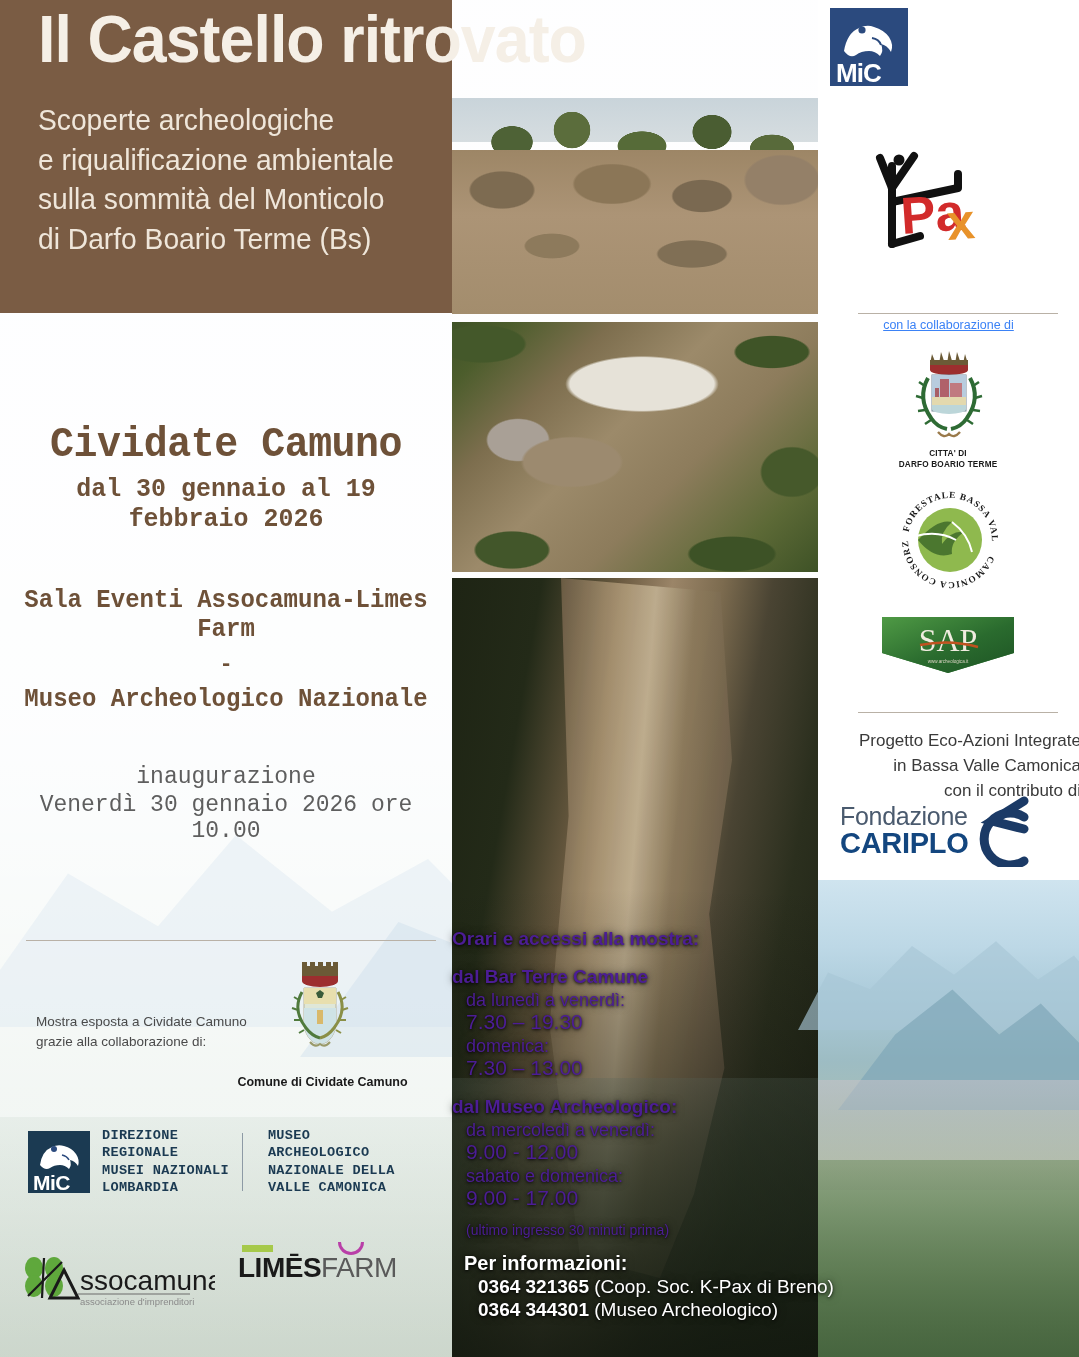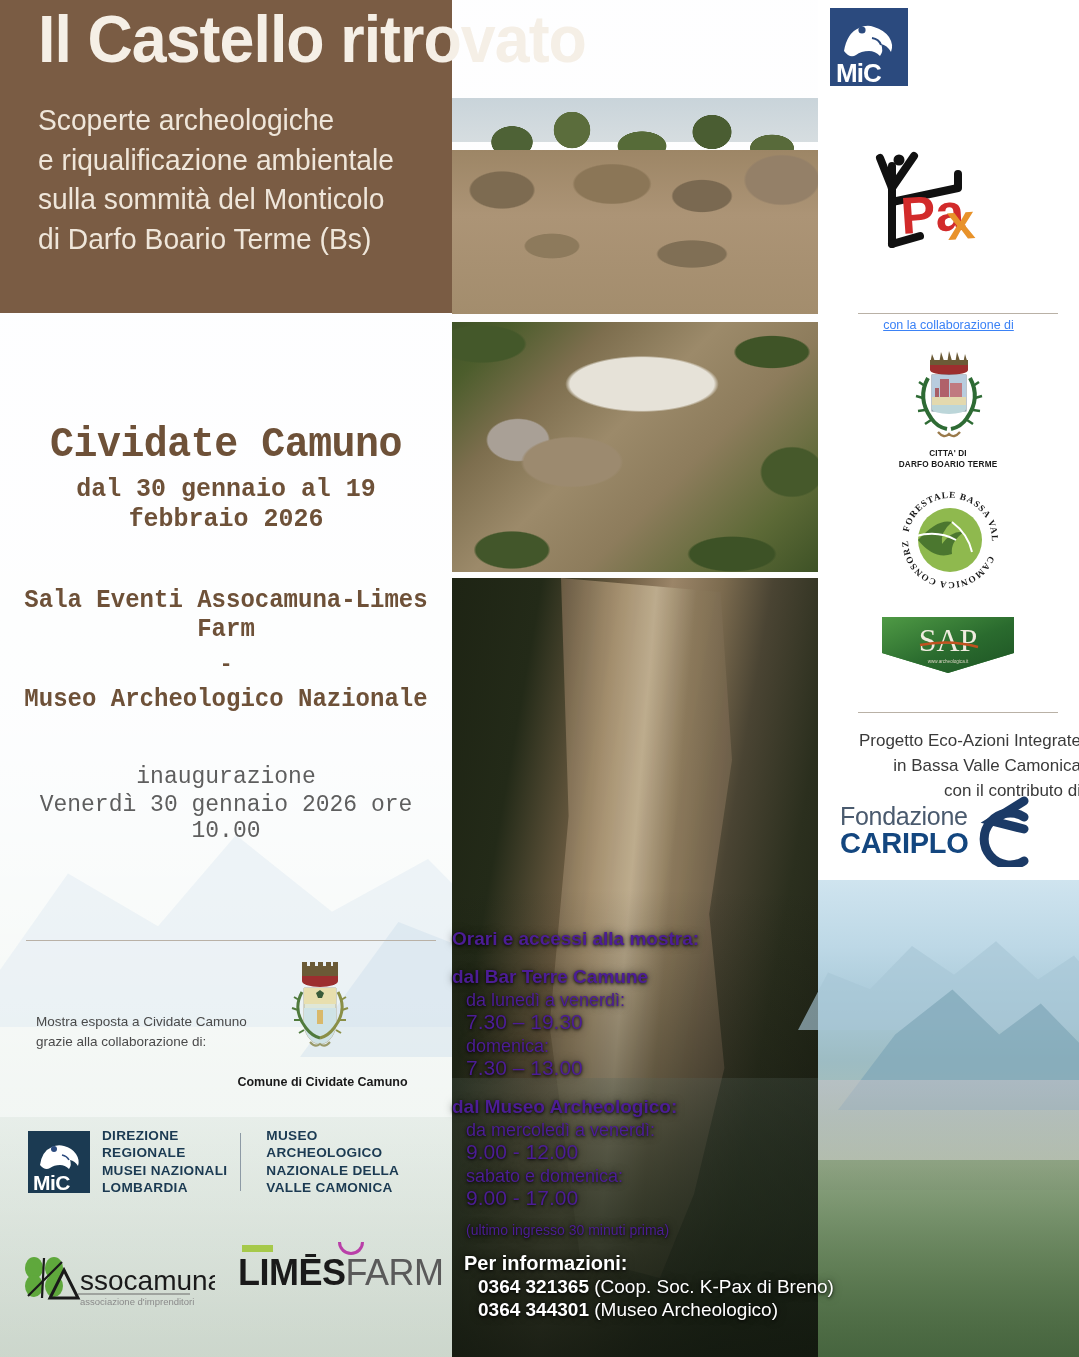--- a/index.html
+++ b/index.html
@@ -158,36 +158,36 @@
   .mic-square .lion {
     position: absolute; left: 6px; top: 4px; width: 52px; height: 42px;
   }
   .mic-square .mic-text {
     position: absolute; left: 5px; bottom: -2px; color: #fff;
     font-size: 21px; font-weight: 700; letter-spacing: -0.5px;
   }
   .mic-names {
     margin-left: 12px; font-size: 13.6px; font-weight: 700;
     line-height: 1.28; color: #1b3a52;
-    font-family: Liberation Sans, sans-serif;
+    font-family: Liberation Mono, monospace;
     letter-spacing: .3px;
   }
   .mic-divider {
     width: 1px; height: 58px; background: #8d9aa5; margin: 0 13px;
   }
 
   
   .assoc-logo {
     position: absolute; left: 20px; top: 1250px; width: 195px; height: 58px;
   }
   .limes-logo {
     position: absolute; left: 238px; top: 1252px;
   }
   .limes-text {
-    font-size: 36px; font-weight: 700; letter-spacing: -0.5px; color: #1a1a1a;
+    font-size: 28px; font-weight: 700; letter-spacing: -0.5px; color: #1a1a1a;
     position: relative;
   }
   .limes-text .farm { color: #5a5a5a; font-weight: 400; }
   .limes-dash {
     position: absolute; left: 4px; top: -7px; width: 31px; height: 7px; background: #a6c94a;
   }
   .limes-breve {
     position: absolute; left: 100px; top: -10px; width: 26px; height: 13px;
     border: 3px solid #b93fa8; border-top: none;
     border-radius: 0 0 14px 14px;

